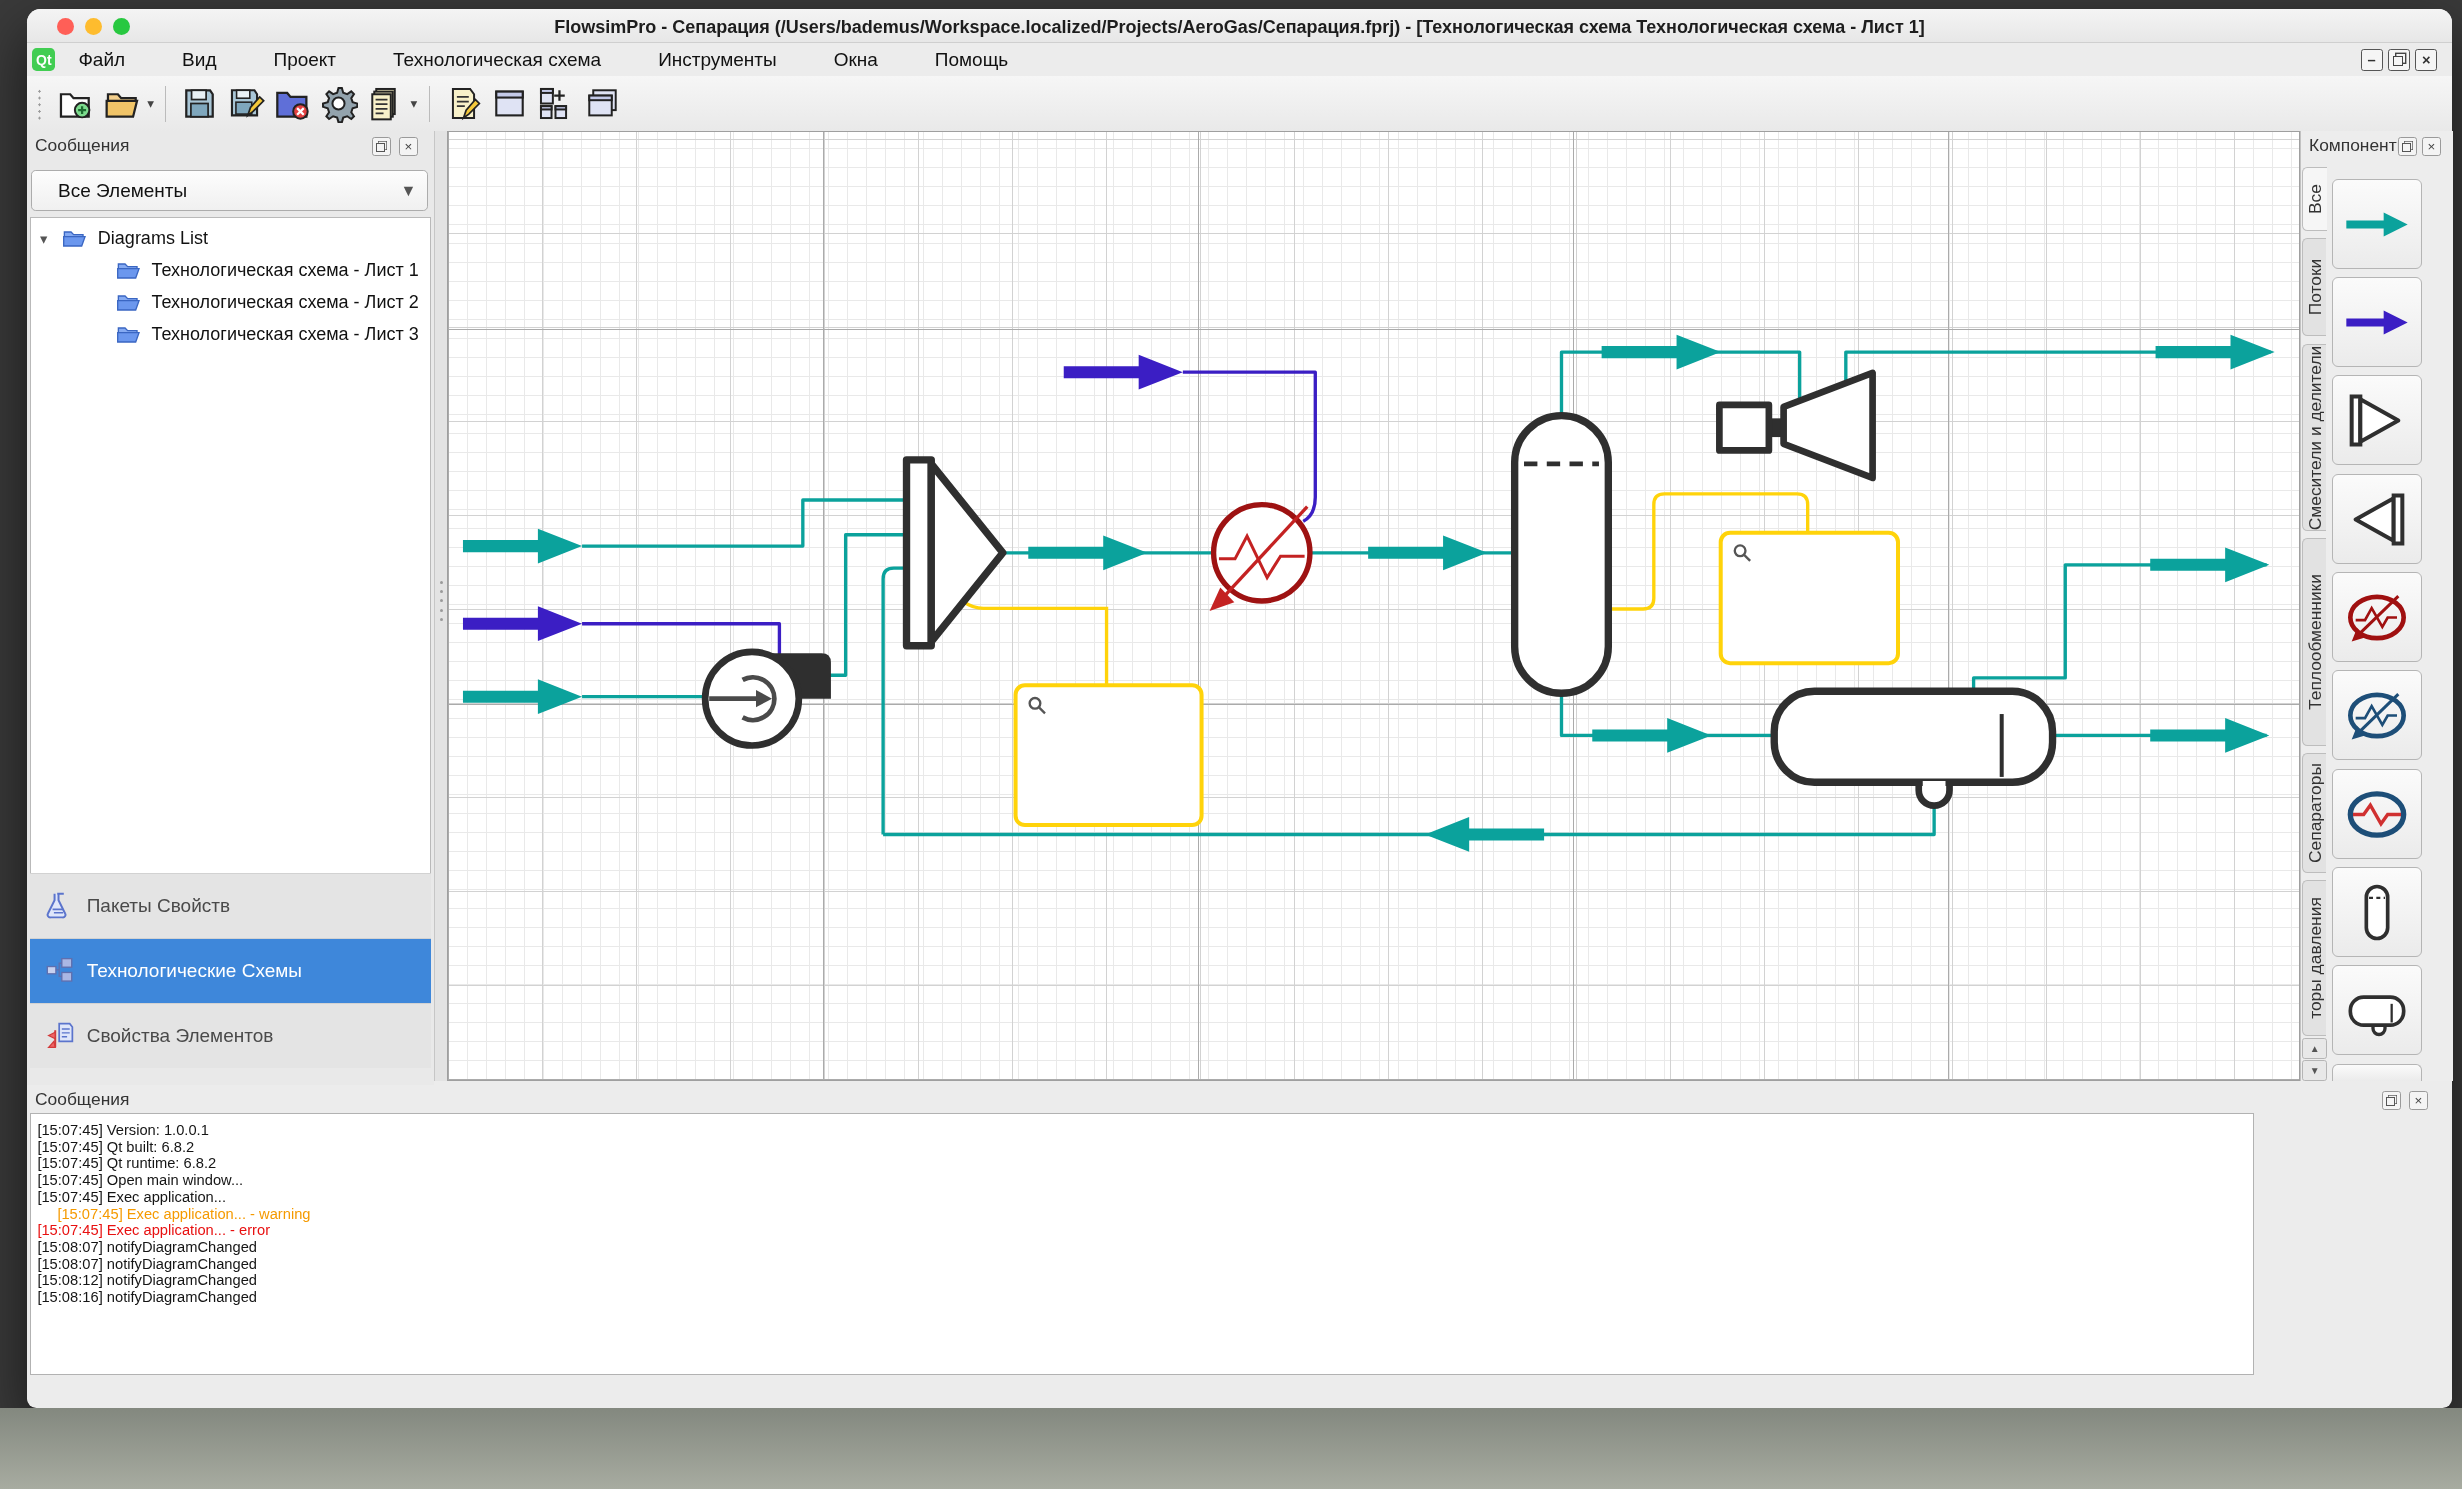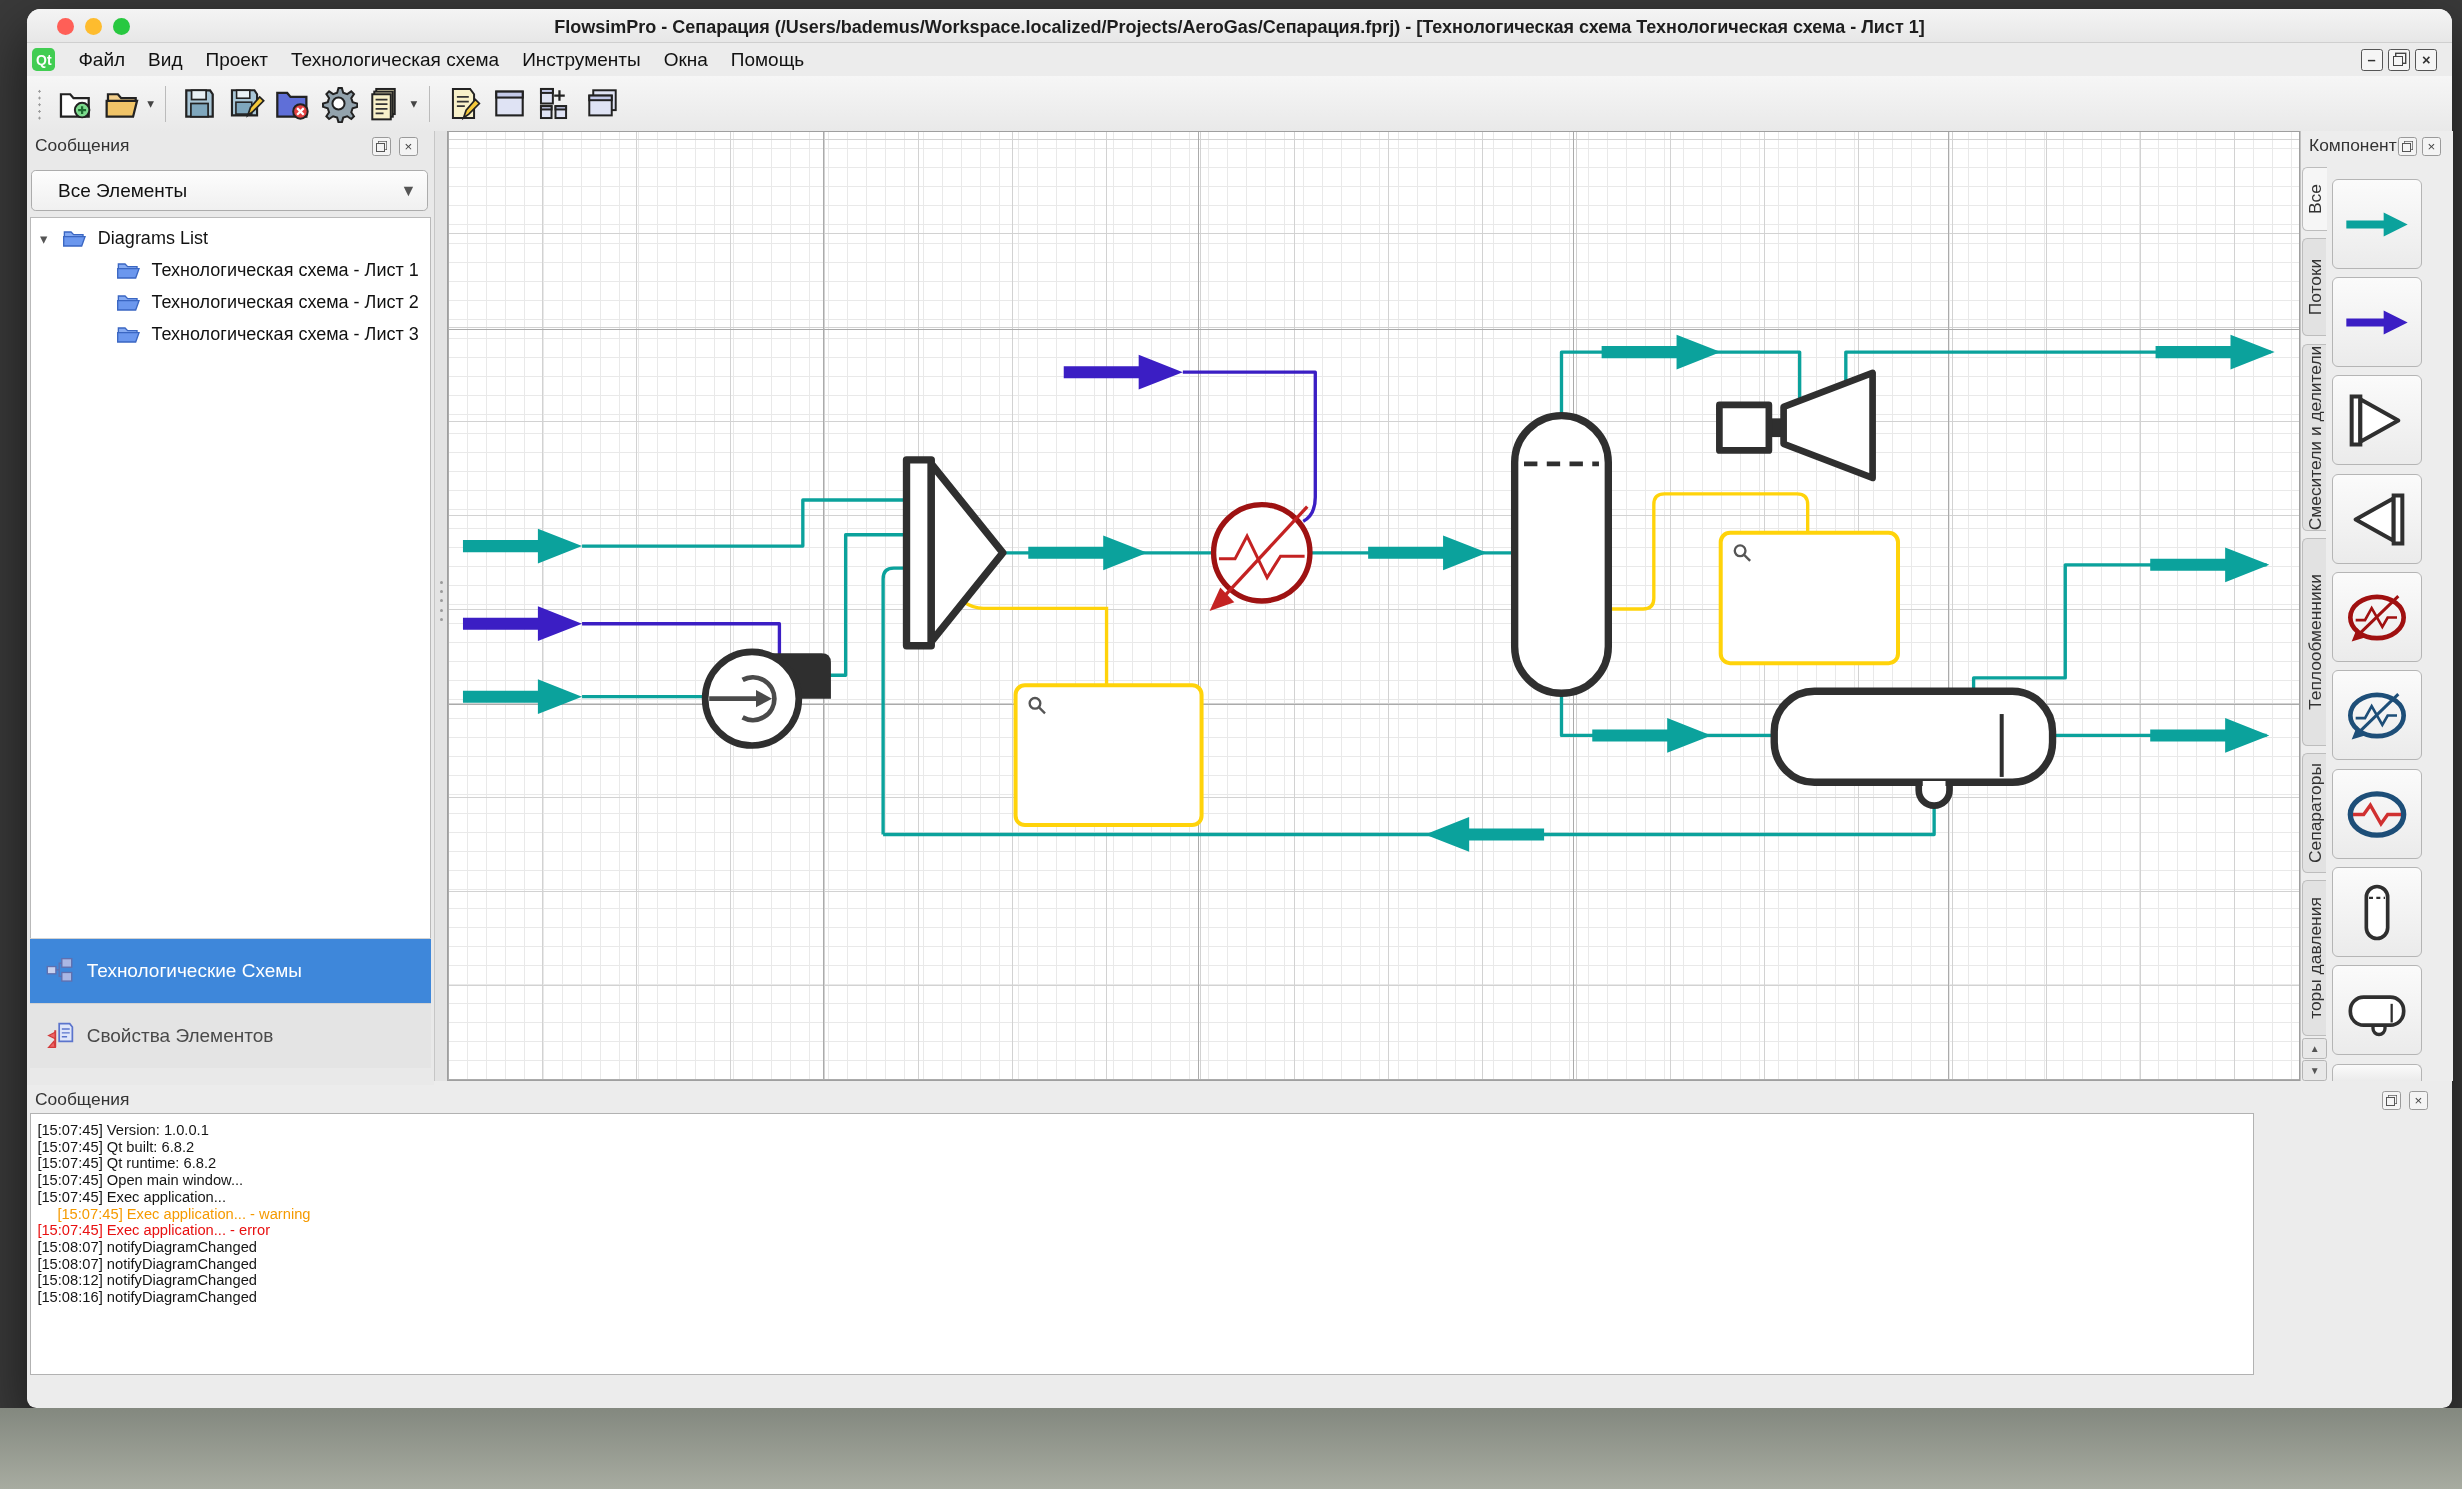--- a/index.html
+++ b/index.html
@@ -93,21 +93,21 @@
 
   <div class="titlebar">
     <div class="tl" style="left:30px;background:#ff5f57;"></div>
     <div class="tl" style="left:58px;background:#febc2e;"></div>
     <div class="tl" style="left:86px;background:#28c840;"></div>
     <div class="title-text">FlowsimPro - Сепарация (/Users/bademus/Workspace.localized/Projects/AeroGas/Сепарация.fprj) - [Технологическая схема Технологическая схема - Лист 1]</div>
   </div>
 
   <div class="menubar">
     <div class="qt-badge">Qt</div>
-    <div style="display:flex;">
+    <div style="display:flex;gap:34px;">
 
     <span class="menu-item">Файл</span>
         <span class="menu-item">Вид</span>
         <span class="menu-item">Проект</span>
         <span class="menu-item">Технологическая схема</span>
         <span class="menu-item">Инструменты</span>
         <span class="menu-item">Окна</span>
         <span class="menu-item">Помощь</span>
       </div>
     <div class="mdi-btns">
@@ -252,20 +252,27 @@
           <div class="tree-row" style="padding-left:86px;">
             <svg width="25.4" height="20" viewBox="0 0 38 30" style="margin-right:9.4px;">
               <path d="M2 6 h10 l4 4 h14 v5 h-28 z" fill="#85aaf2" stroke="#3a66c2" stroke-width="2"></path>
               <path d="M1 13 h32 l-5 14 h-27 z" fill="#6b97ee" stroke="#3a66c2" stroke-width="2"></path>
             </svg>
             <span>Технологическая схема - Лист 3</span>
           </div>
         </div>
     </div>
     <div class="stack">
+      <div class="stack-row">
+        <svg class="sicon" width="29" height="29" viewBox="0 0 44 44">
+          <path d="M17 4 h10 M19 4 v10 l10 20 a4 4 0 0 1 -4 6 h-18 a4 4 0 0 1 -4 -6 l10 -20 v-10" fill="#dfe6fa" stroke="#5b74cc" stroke-width="3"></path>
+          <path d="M10 28 h16 M12 33 h14" stroke="#5b74cc" stroke-width="2.6"></path>
+        </svg>
+        <span>Пакеты Свойств</span>
+      </div>
       <div class="stack-row selected">
         <svg class="sicon" width="29" height="29" viewBox="0 0 44 44">
           <rect x="2" y="16" width="13" height="11" fill="#c7d1f0" stroke="#5f6fae" stroke-width="2"></rect>
           <rect x="24" y="4" width="15" height="13" fill="#aab7e4" stroke="#5f6fae" stroke-width="2"></rect>
           <rect x="24" y="25" width="15" height="13" fill="#aab7e4" stroke="#5f6fae" stroke-width="2"></rect>
           <path d="M15 21 h5 v-10 h4 M20 21 v10 h4" fill="none" stroke="#5f6fae" stroke-width="2"></path>
         </svg>
         <span>Технологические Схемы</span>
       </div>
       <div class="stack-row">

